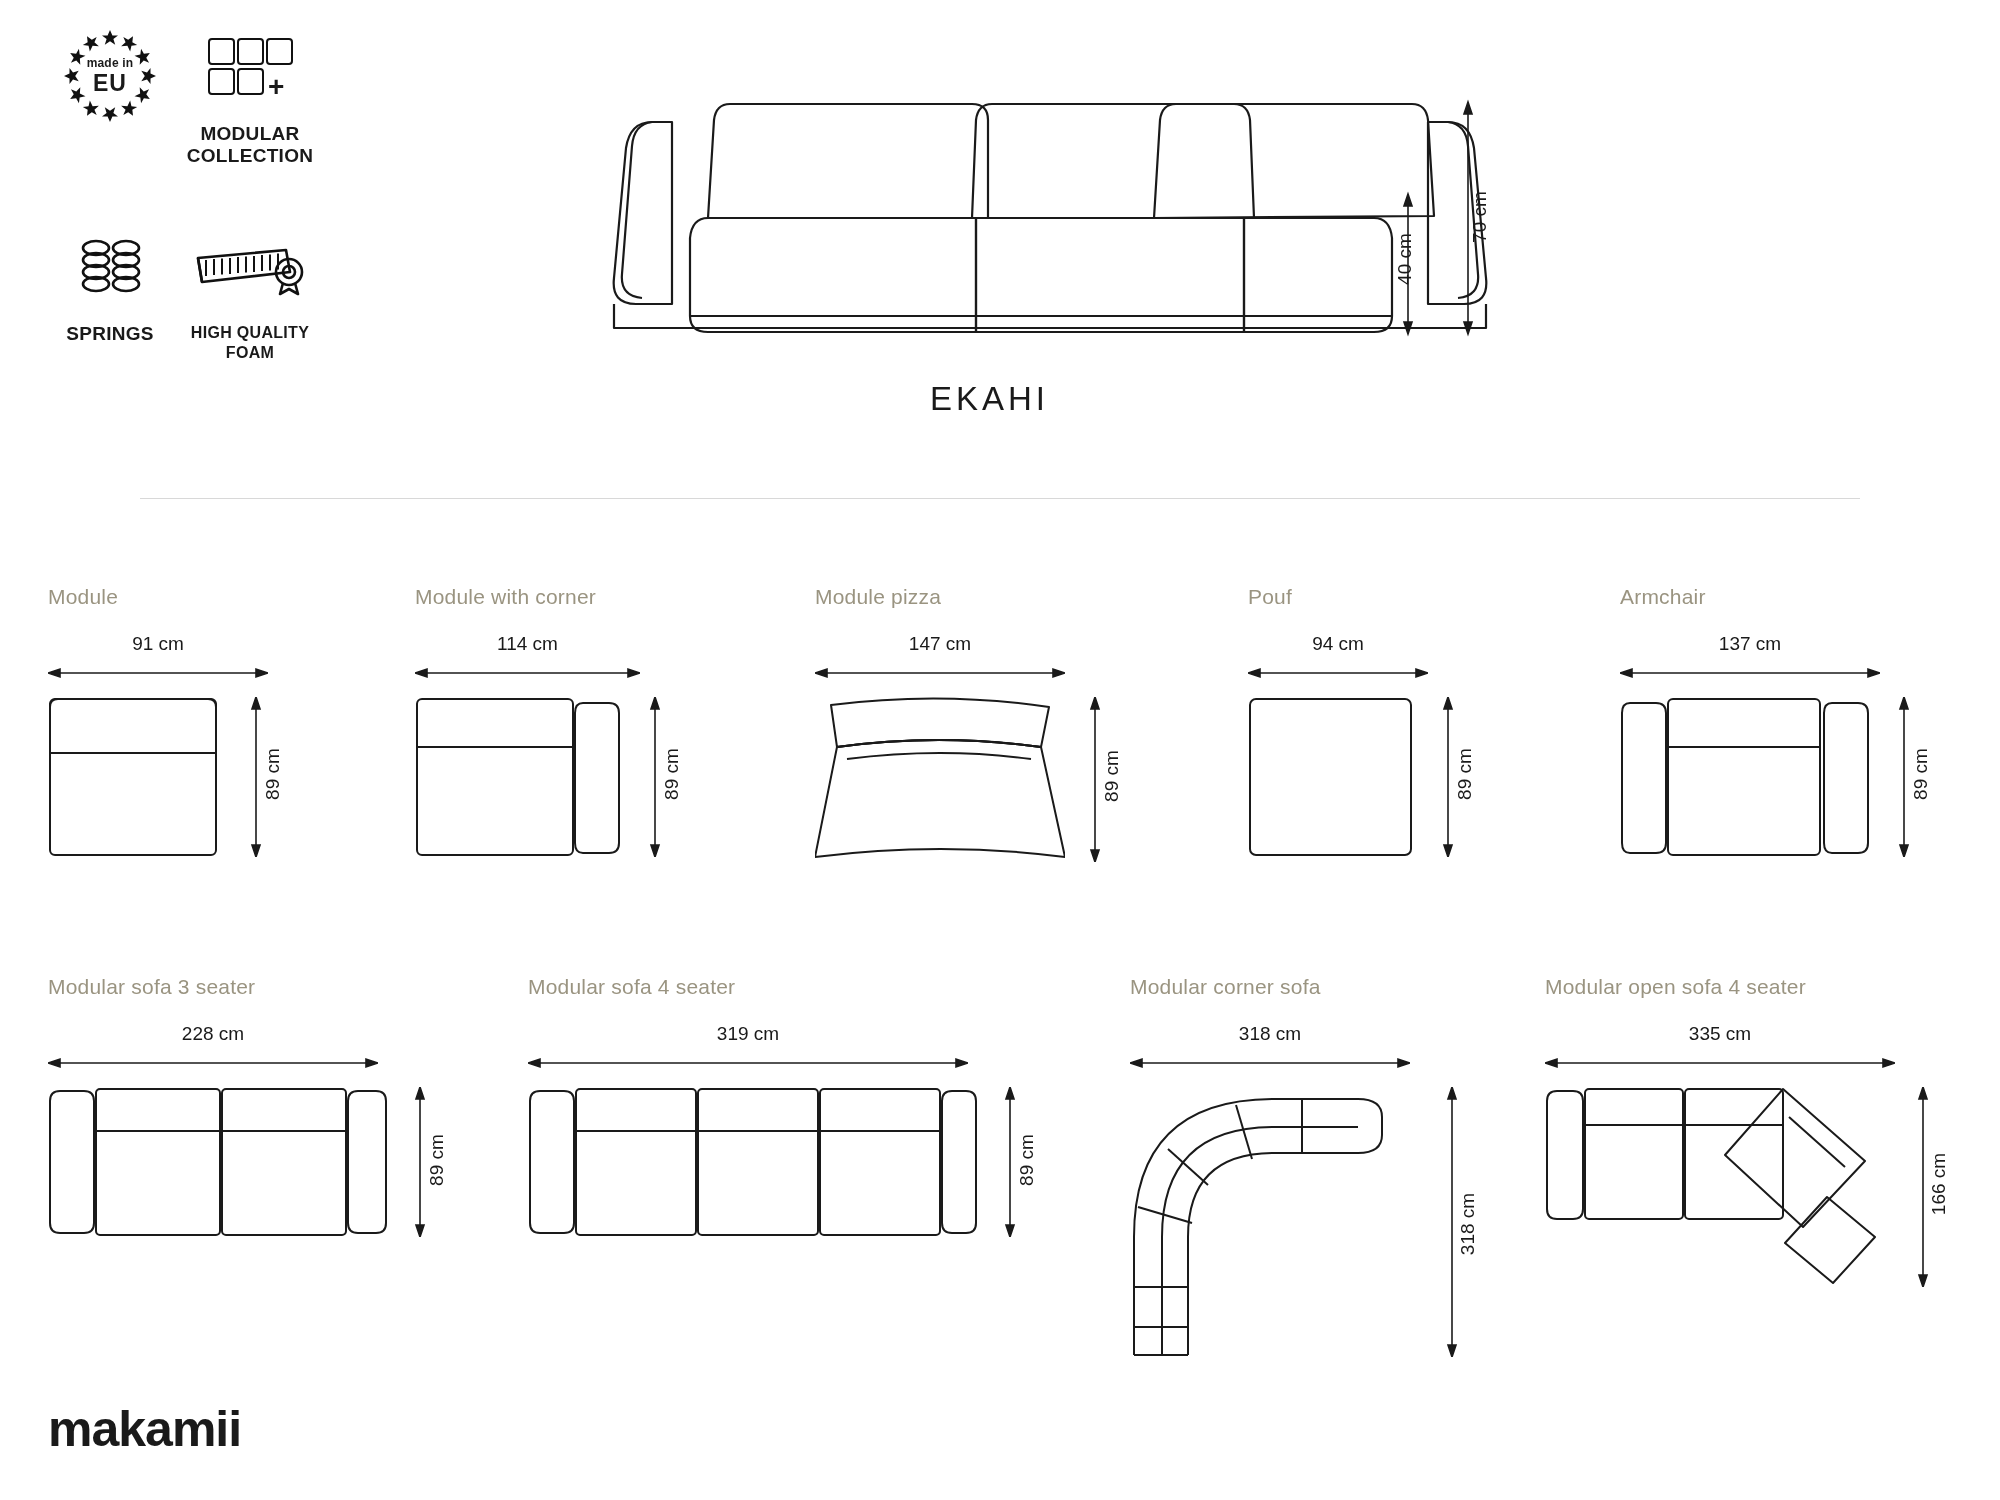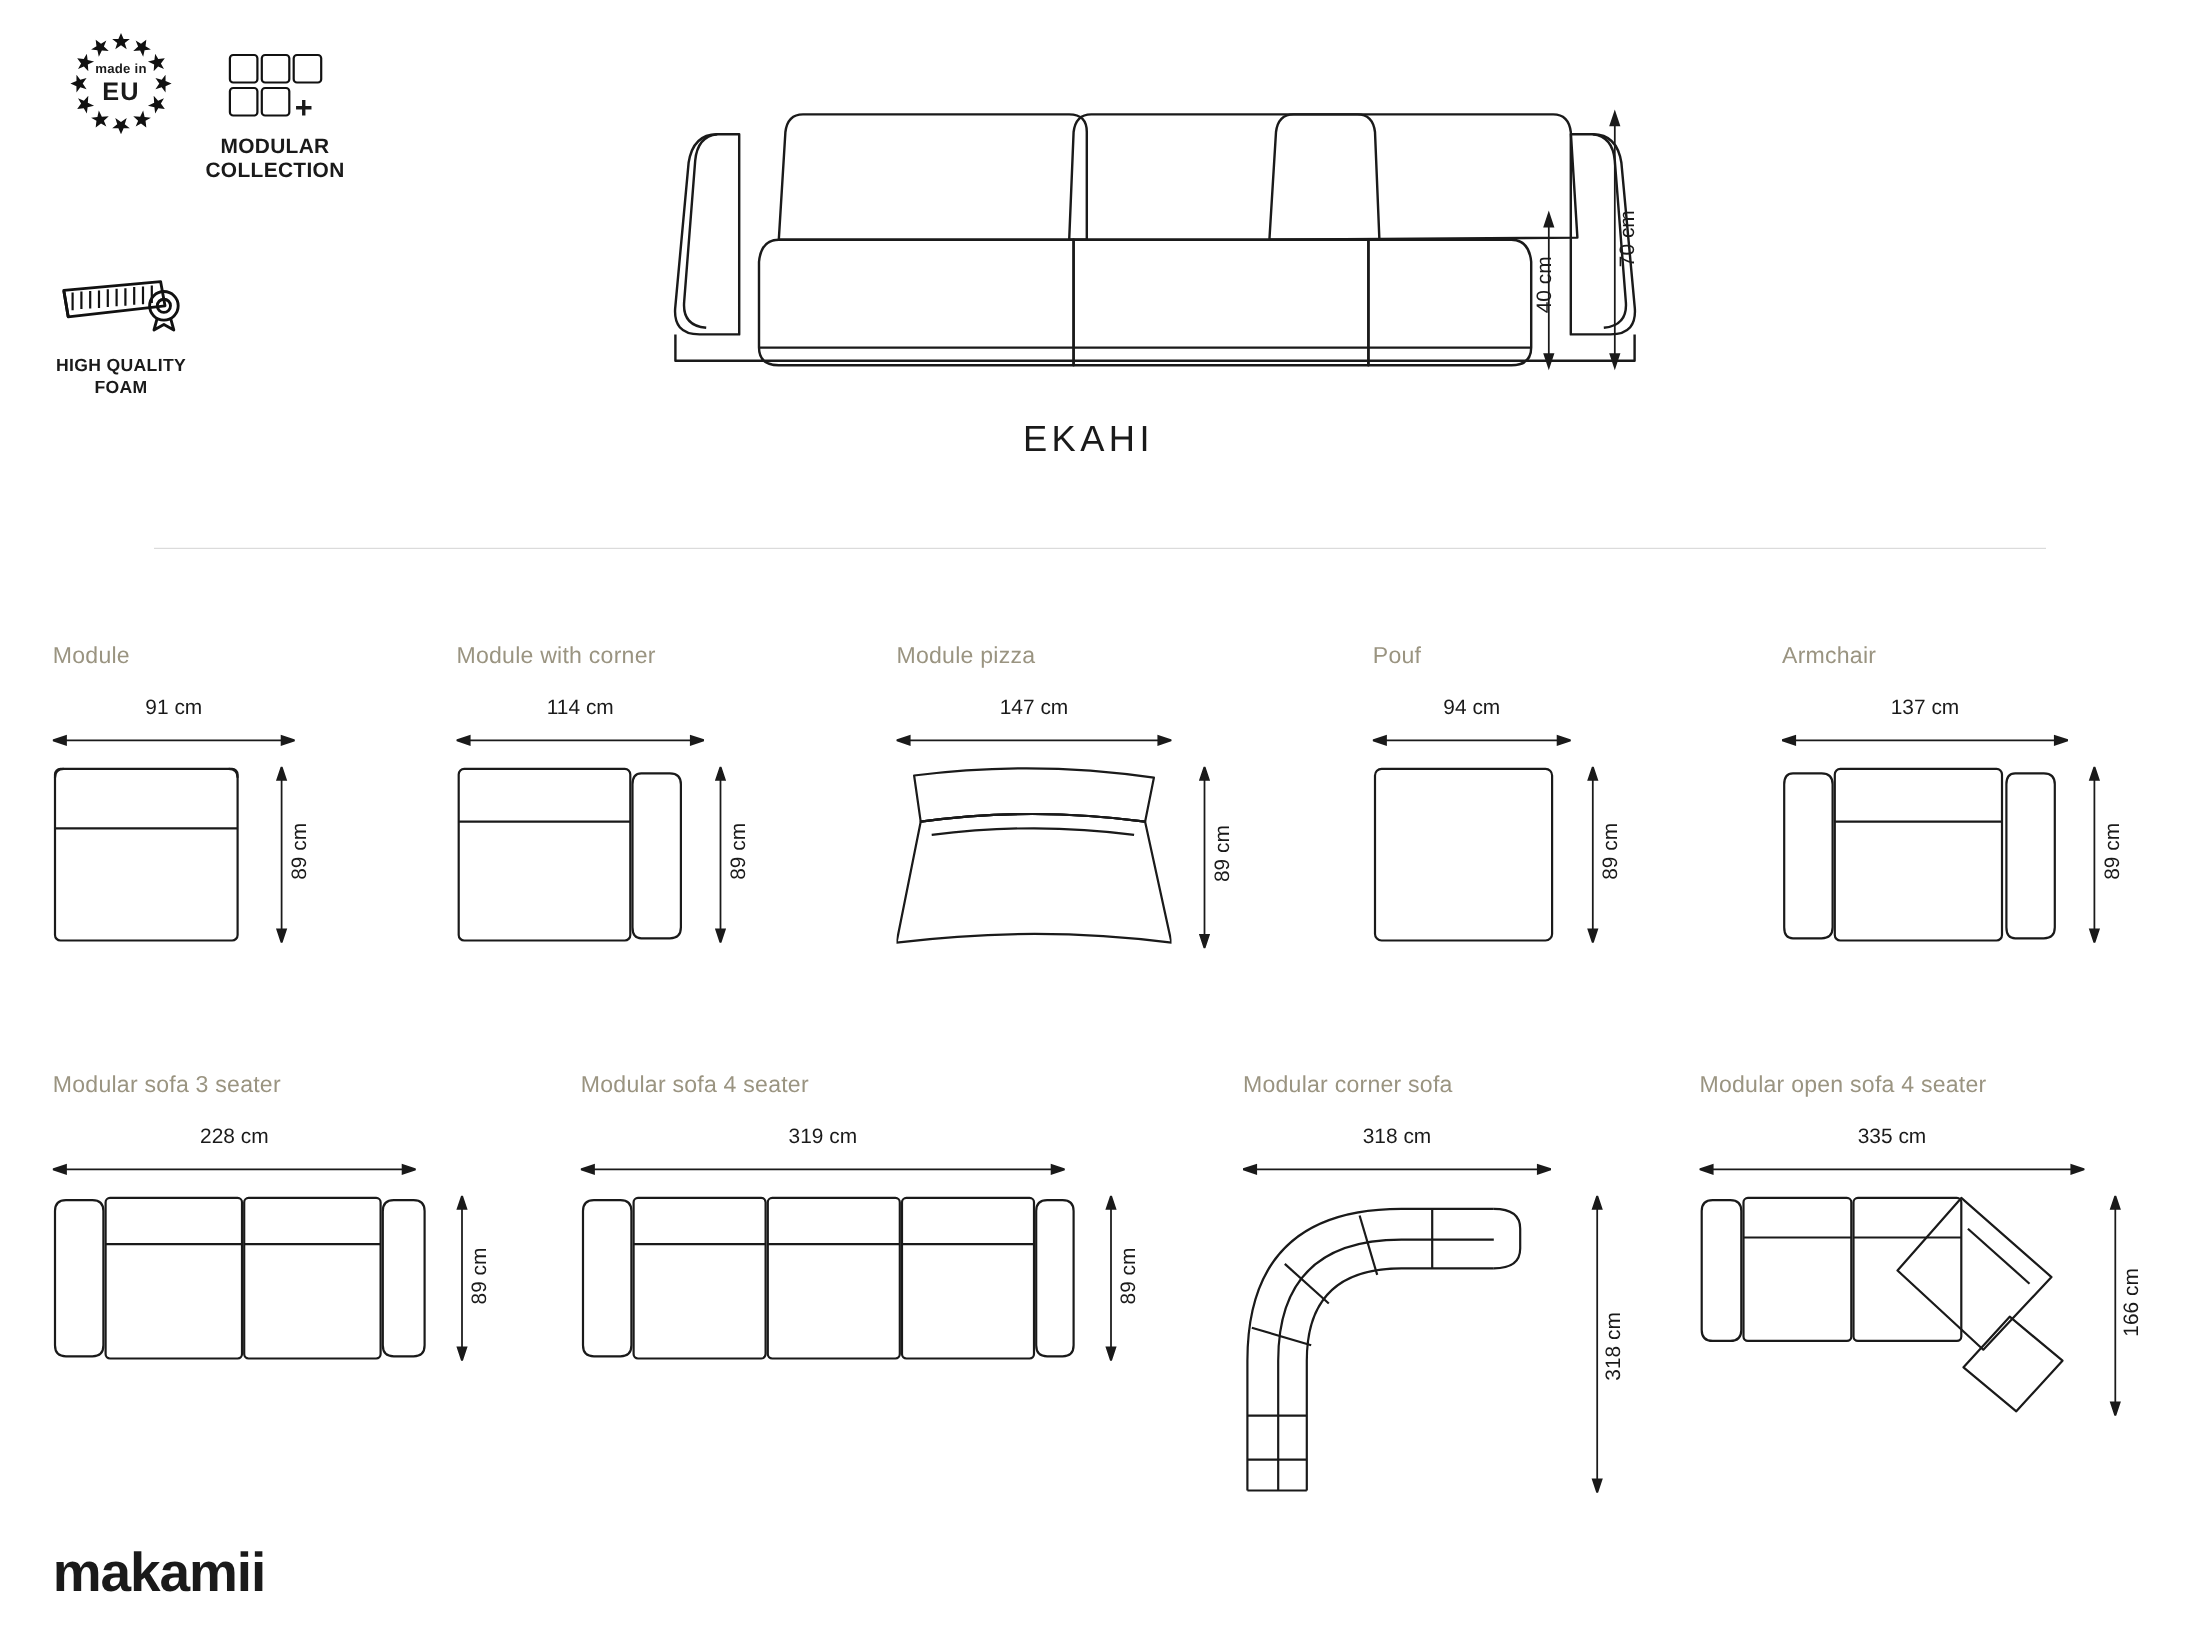--- a/index.html
+++ b/index.html
@@ -34,21 +34,20 @@
   }
   .badge {
     width: 140px;
     text-align: center;
     font-weight: bold;
     letter-spacing: 0.3px;
   }
   .badge .glyph {
     height: 92px;
     display: flex;
-    align-items: center;
     justify-content: center;
   }
   .badge .cap {
     font-size: 19px;
     line-height: 20px;
     text-transform: uppercase;
     margin-top: 2px;
   }
   .badge .cap.small {
     font-size: 16px;
@@ -232,20 +231,41 @@
       </div>
     </div>
 
     <div class="badge-row" style="margin-top:34px;">
 
 
     </div>
 
     <div class="badge-row" style="margin-top:30px;">
 
+      <div class="badge">
+        <div class="glyph">
+          <svg width="104" height="80" viewBox="0 0 104 80">
+            <g fill="none" stroke="#111" stroke-width="2.6">
+              <g>
+                <ellipse cx="38" cy="18" rx="13" ry="7"></ellipse>
+                <ellipse cx="38" cy="30" rx="13" ry="7"></ellipse>
+                <ellipse cx="38" cy="42" rx="13" ry="7"></ellipse>
+                <ellipse cx="38" cy="54" rx="13" ry="7"></ellipse>
+              </g>
+              <g>
+                <ellipse cx="68" cy="18" rx="13" ry="7"></ellipse>
+                <ellipse cx="68" cy="30" rx="13" ry="7"></ellipse>
+                <ellipse cx="68" cy="42" rx="13" ry="7"></ellipse>
+                <ellipse cx="68" cy="54" rx="13" ry="7"></ellipse>
+              </g>
+            </g>
+          </svg>
+        </div>
+        <div class="cap">SPRINGS</div>
+      </div>
 
       <div class="badge">
         <div class="glyph">
           <svg width="120" height="80" viewBox="0 0 120 80">
             <g fill="none" stroke="#111" stroke-width="2.6" stroke-linejoin="round">
               <path d="M8 28 L96 20 L100 42 L12 52 Z"></path>
               <path d="M8 28 L12 52"></path>
               <g stroke-width="2">
                 <path d="M16 30 v16 M24 29 v16 M32 28.5 v16 M40 28 v16 M48 27 v16 M56 26.5 v16 M64 26 v16 M72 25 v16 M80 24.5 v16 M88 23.5 v16"></path>
               </g>

